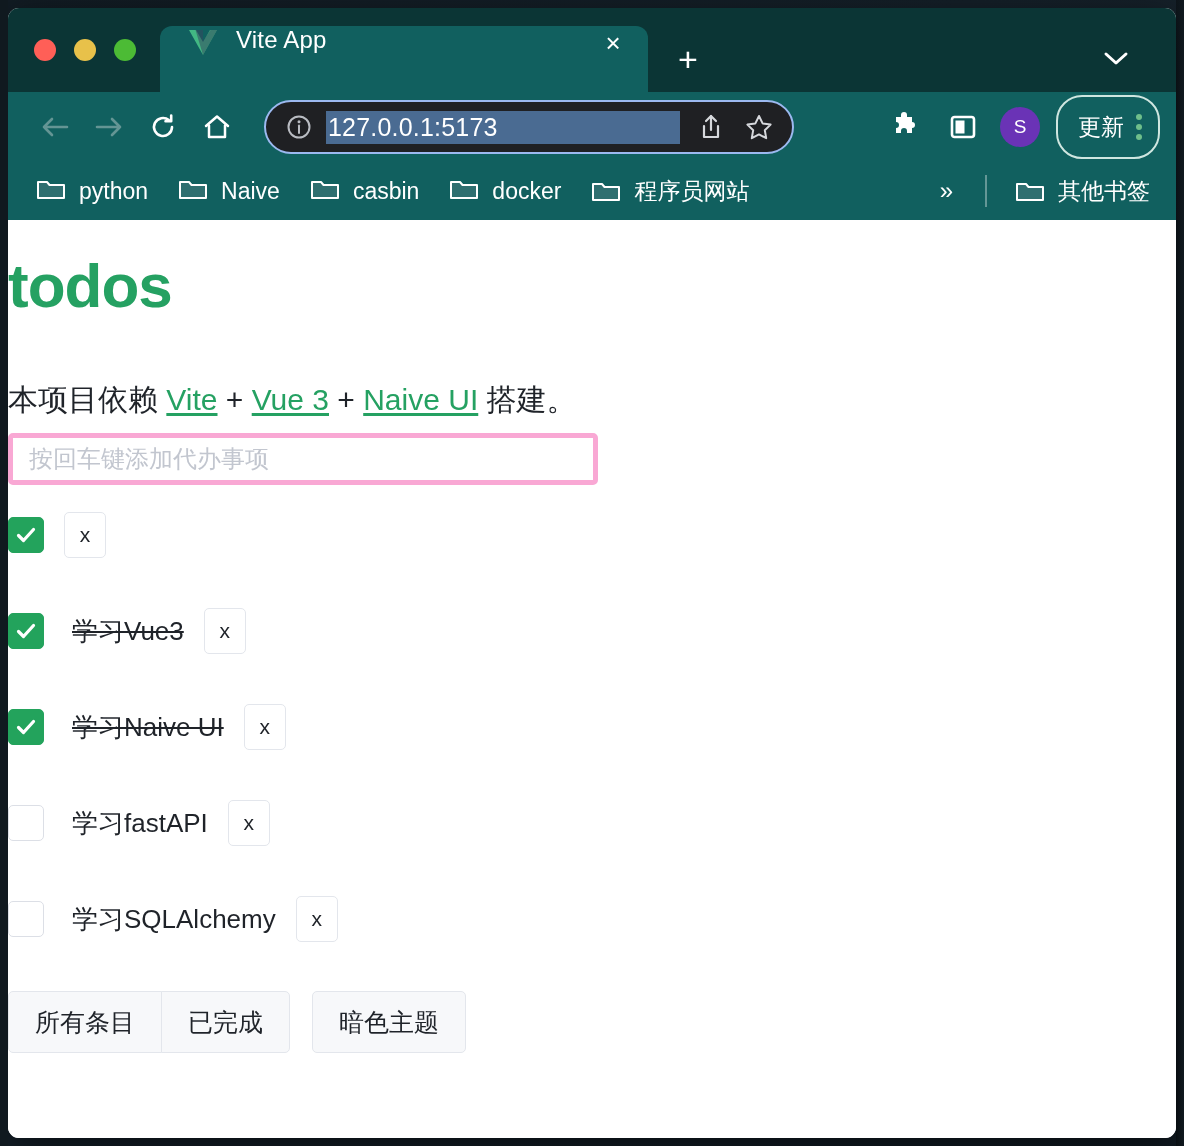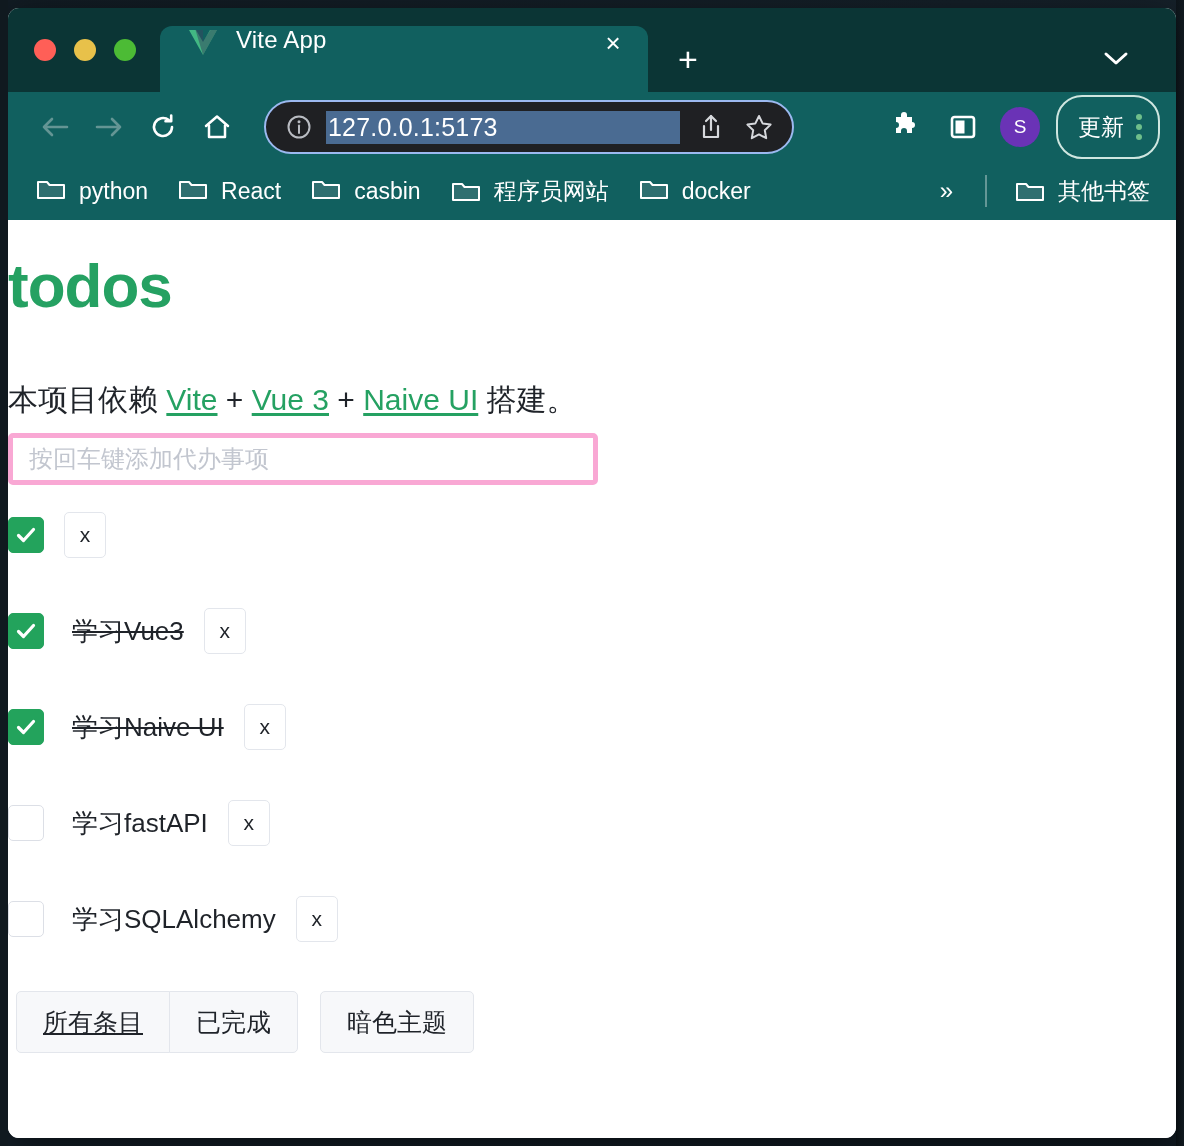--- a/index.html
+++ b/index.html
@@ -430,21 +430,21 @@
     background: #f7f8fa;
     border: 1px solid #e3e6ec;
     font-size: 25px;
     color: #1f2329;
     font-family: inherit;
     padding: 0 26px;
     cursor: pointer;
     white-space: nowrap;
   }
   .btn-group .fbtn { border-radius: 12px; margin-left: -1px; }
-  .btn-group .fbtn:first-child { border-radius: 5px 0 0 5px; margin-left: 8px; text-decoration: underline; }
+  .btn-group .fbtn:first-child { border-radius: 5px 0 0 5px; margin-left: 0; }
   .btn-group .fbtn:last-child  { border-radius: 0 5px 5px 0; }
 
   .fbtn.solo {
     border-radius: 5px;
     margin-left: 22px;
   }
 
   
   .right-edge {
     position: absolute;
@@ -577,48 +577,48 @@
       </span>
       <span class="bm-label">python</span>
     </div>
 
     <div class="bm">
       <span>
         <svg width="30" height="24" viewBox="0 0 30 24">
           <path d="M2 5 h9 l2.5 3 H28 v13 H2 Z" fill="#2f6f70" stroke="#ffffff" stroke-width="2" stroke-linejoin="round"></path>
         </svg>
       </span>
-      <span class="bm-label">React</span>
+      <span class="bm-label">Naive</span>
     </div>
 
     <div class="bm">
       <span>
         <svg width="30" height="24" viewBox="0 0 30 24">
           <path d="M2 5 h9 l2.5 3 H28 v13 H2 Z" fill="#2f6f70" stroke="#ffffff" stroke-width="2" stroke-linejoin="round"></path>
         </svg>
       </span>
       <span class="bm-label">casbin</span>
     </div>
 
     <div class="bm">
       <span>
         <svg width="30" height="24" viewBox="0 0 30 24">
           <path d="M2 5 h9 l2.5 3 H28 v13 H2 Z" fill="#2f6f70" stroke="#ffffff" stroke-width="2" stroke-linejoin="round"></path>
         </svg>
       </span>
-      <span class="bm-label">程序员网站</span>
+      <span class="bm-label">docker</span>
     </div>
 
     <div class="bm">
       <span>
         <svg width="30" height="24" viewBox="0 0 30 24">
           <path d="M2 5 h9 l2.5 3 H28 v13 H2 Z" fill="#2f6f70" stroke="#ffffff" stroke-width="2" stroke-linejoin="round"></path>
         </svg>
       </span>
-      <span class="bm-label">docker</span>
+      <span class="bm-label">程序员网站</span>
     </div>
 
     <div class="bm-overflow">»</div>
 
     <div class="bm-divider"></div>
 
     <div class="bm">
       <span>
         <svg width="30" height="24" viewBox="0 0 30 24">
           <path d="M2 5 h9 l2.5 3 H28 v13 H2 Z" fill="#2f6f70" stroke="#ffffff" stroke-width="2" stroke-linejoin="round"></path>

